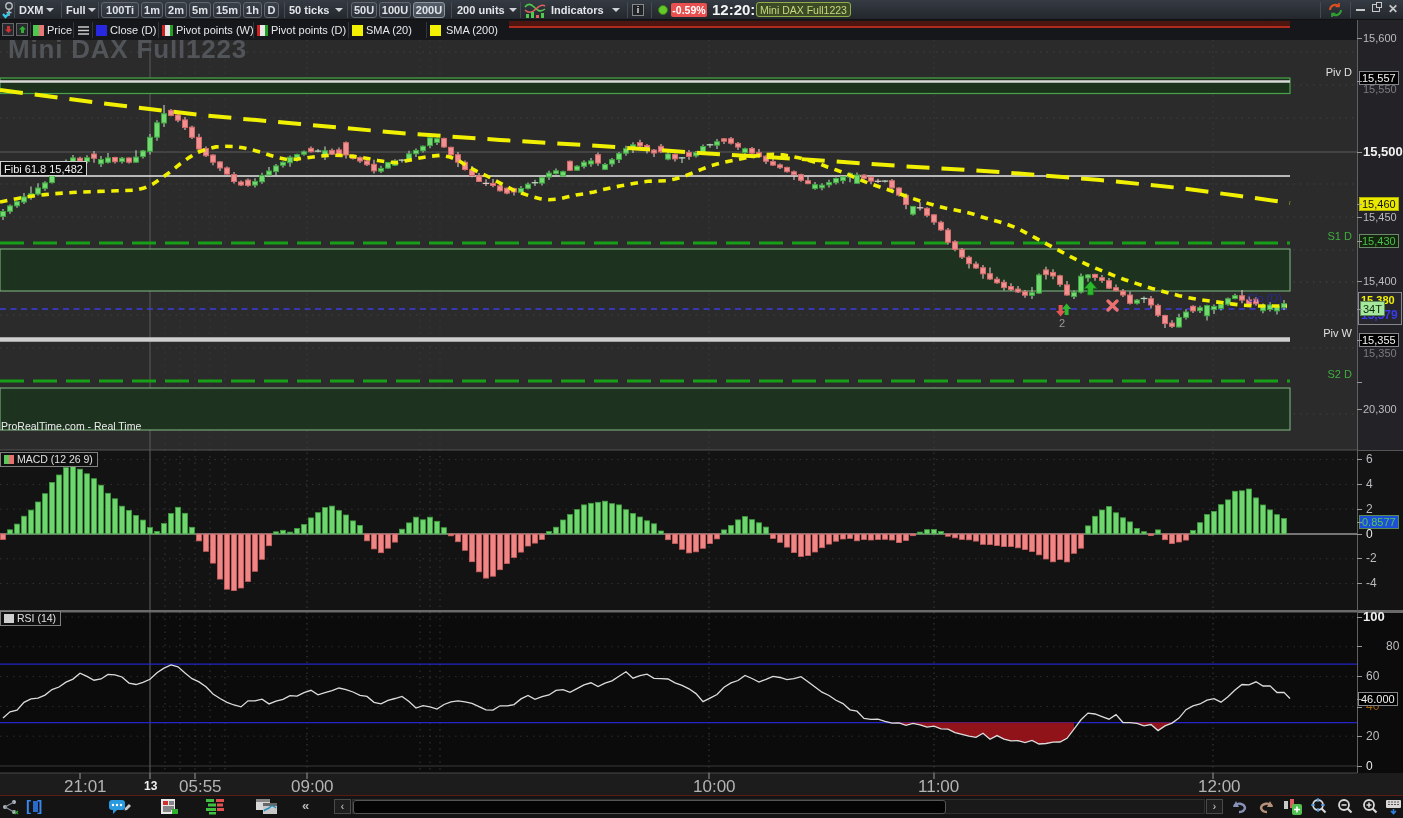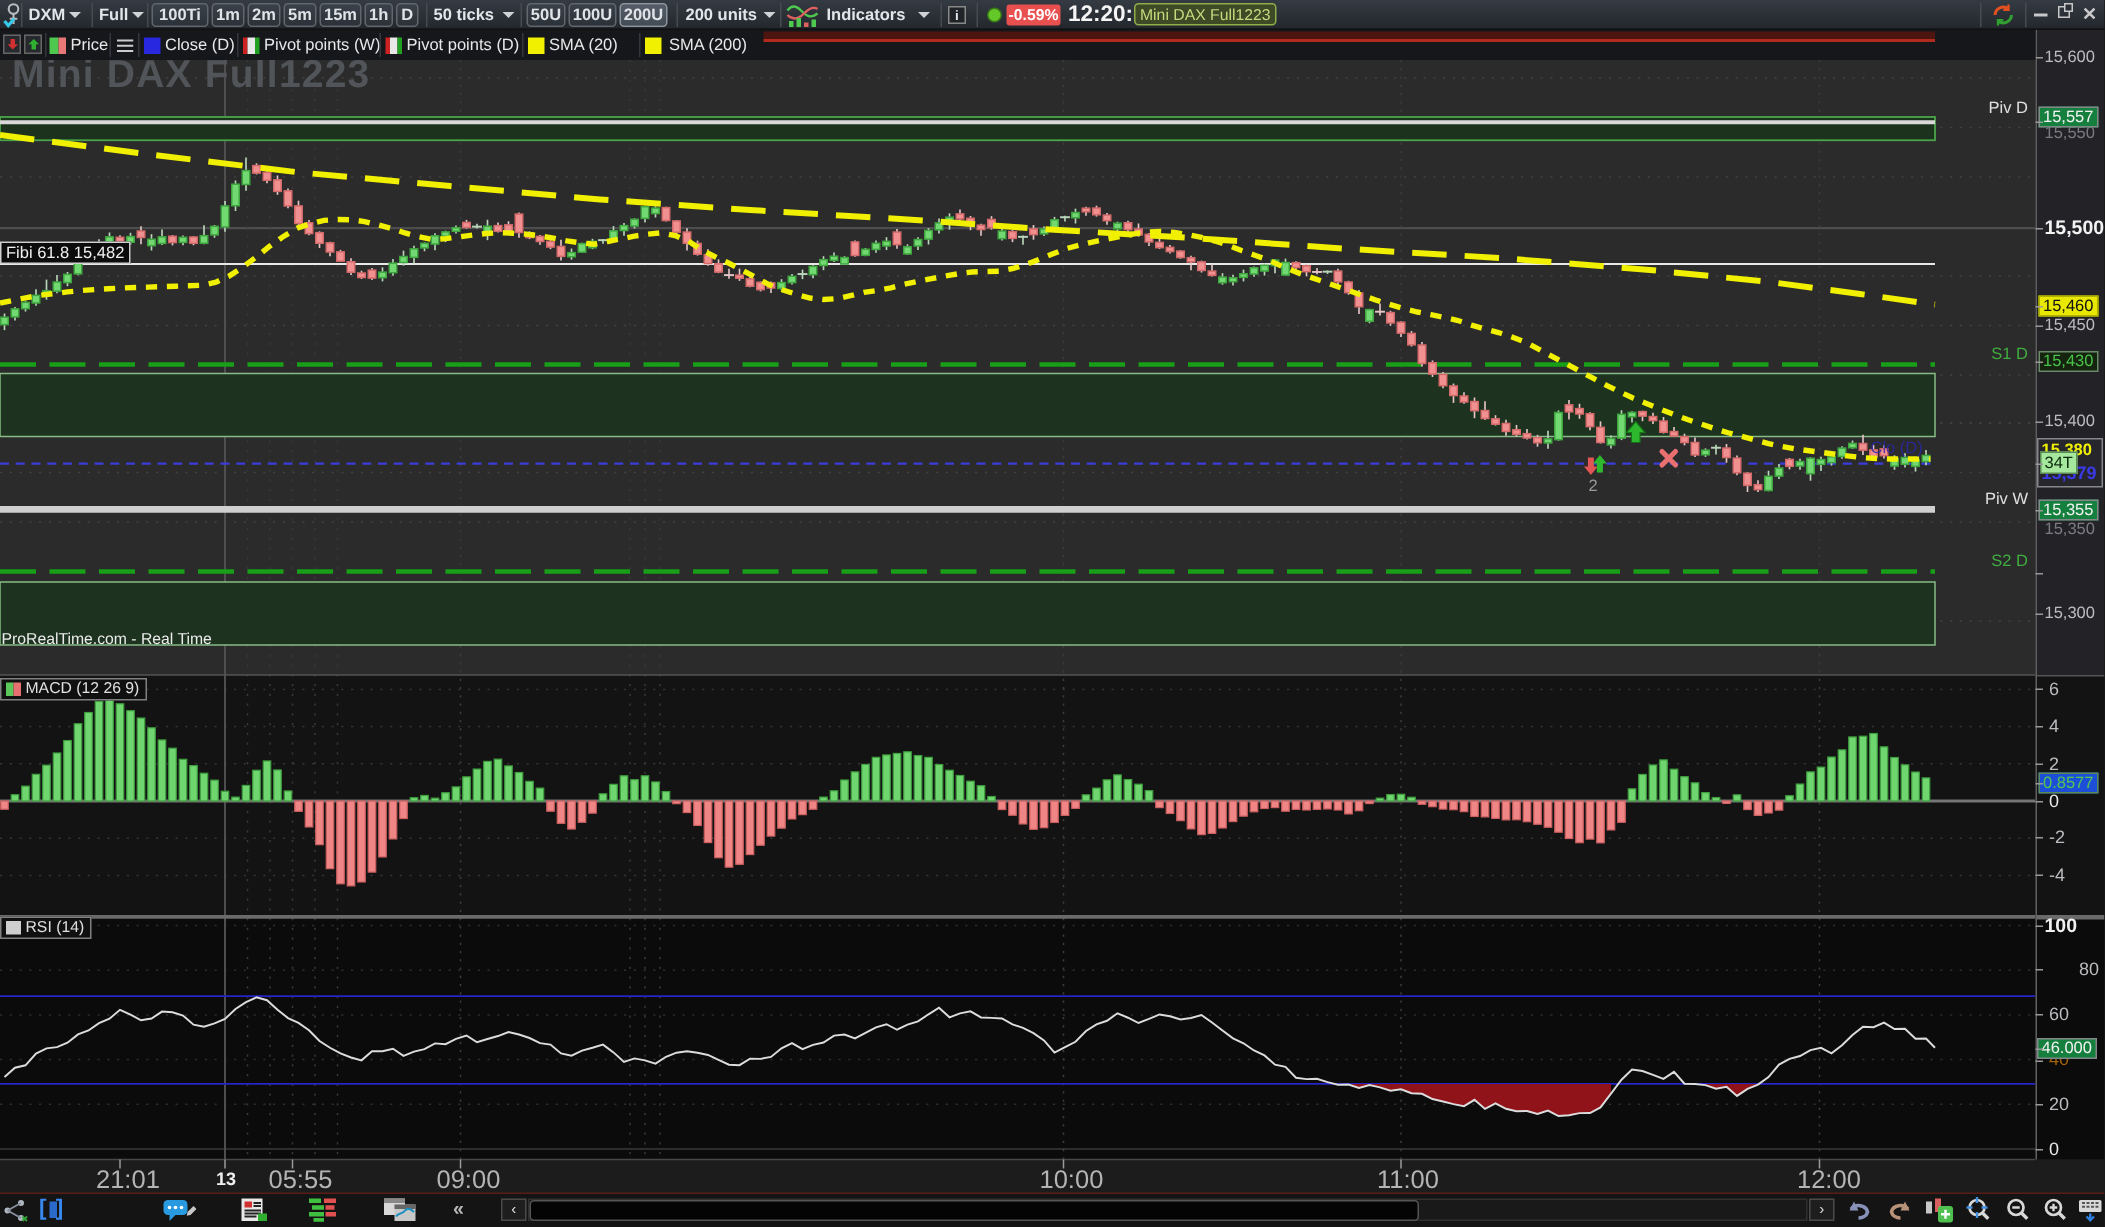--- a/index.html
+++ b/index.html
@@ -8,21 +8,21 @@
 .tbtxt{position:absolute;top:3px;height:14px;line-height:14px;color:#e3e6e9;font-size:11px;font-weight:bold;white-space:nowrap}
 .btn{position:absolute;top:1.5px;height:16px;line-height:15px;text-align:center;color:#dfe3e7;font-size:11px;font-weight:bold;background:linear-gradient(#3a414a,#2b3138);border:1px solid #61676e;border-radius:3px}
 .btnhl{background:linear-gradient(#545d68,#434b55);border:1px solid #8d969f}
 .sep{position:absolute;top:2px;height:16px;width:1px;background:#454b52}
 .chev{display:block;width:0;height:0;border-left:4px solid transparent;border-right:4px solid transparent;border-top:4.5px solid #cfd3d7}
 .lg{position:absolute;top:20px;left:0;width:1357px;height:20px;background:#15171b}
 .lgi{position:absolute;top:3px;height:14px;line-height:14px;color:#e8e8e8;font-size:11px;white-space:nowrap}
 .lgsep{position:absolute;top:2px;height:16px;width:1px;background:#33373d}
 .sw{position:absolute;top:4.5px;width:11px;height:11px}
 .axl{position:absolute;left:1363px;height:13px;line-height:13px;font-size:11px;color:#bcbcc0;white-space:nowrap}
-.axb{position:absolute;height:14px;line-height:13px;font-size:11px;white-space:nowrap;border:1px solid #83868a;background:#15803d;color:#f2f2f2;padding:0 2px}
+.axb{position:absolute;height:14px;line-height:13px;font-size:11px;white-space:nowrap;border:1px solid #83868a;background:#000000;color:#f2f2f2;padding:0 2px}
 .xt{position:absolute;top:780px;height:13px;line-height:13px;font-size:17px;color:#b4b4b4;white-space:nowrap}
 </style></head><body>
 <svg style="position:absolute;left:0;top:0" width="1357" height="796" viewBox="0 0 1357 796">
     <rect x="0" y="40" width="1357" height="410" fill="#2b2b2b"></rect>
     <rect x="0" y="450" width="1357" height="160" fill="#131313"></rect>
     <rect x="0" y="610" width="1357" height="163" fill="#0b0b0b"></rect>
     <rect x="0" y="773" width="1357" height="23" fill="#1c1c1c"></rect>
     <line x1="0" y1="52" x2="1357" y2="52" stroke="#414141" stroke-width="1" stroke-dasharray="1.5 5"></line>
     <line x1="0" y1="85" x2="1357" y2="85" stroke="#414141" stroke-width="1" stroke-dasharray="1.5 5"></line>
     <line x1="0" y1="118" x2="1357" y2="118" stroke="#414141" stroke-width="1" stroke-dasharray="1.5 5"></line>
@@ -684,21 +684,21 @@
 <div class="ab" style="left:1358px;top:292px;width:44px;height:33px;border:1px solid #84878b;background:#26262c"></div>
 <div class="ab" style="left:1361px;top:294px;font-size:11px;color:#f0f000;font-weight:bold">15,380</div>
 <div class="ab" style="left:1361px;top:308px;font-size:12px;color:#3a3ae8;font-weight:bold">15,379</div>
 <div class="ab" style="left:1360px;top:301px;width:25px;height:15px;background:#a5e89d;border:1px solid #5a8a55;color:#0c2a0c;font-size:11px;line-height:14px;padding-left:2px">34T</div>
 <div class="ab" style="left:1357px;top:308.5px;width:5px;height:1px;background:#999"></div>
 <div class="axb" style="left:1359px;top:333px">15,355</div>
 <div class="ab" style="left:1357px;top:339.5px;width:5px;height:1px;background:#999"></div>
 <div class="axl" style="top:347px;color:#7a7a80">15,350</div>
 <div class="axb" style="left:1420px;top:375px;background:#404040;color:#49c149;border-color:#6a8a6a">15,323</div>
 <div class="ab" style="left:1357px;top:381.5px;width:5px;height:1px;background:#999"></div>
-<div class="axl" style="top:403px">15,300</div>
+<div class="axl" style="top:403px">20,300</div>
 <div class="ab" style="left:1357px;top:408.5px;width:5px;height:1px;background:#999"></div>
 <div class="axl" style="top:453.1px;left:1366px;font-size:12px">6</div>
 <div class="ab" style="left:1357px;top:459.1px;width:5px;height:1px;background:#999"></div>
 <div class="axl" style="top:477.9px;left:1366px;font-size:12px">4</div>
 <div class="ab" style="left:1357px;top:483.9px;width:5px;height:1px;background:#999"></div>
 <div class="axl" style="top:502.7px;left:1366px;font-size:12px">2</div>
 <div class="ab" style="left:1357px;top:508.7px;width:5px;height:1px;background:#999"></div>
 <div class="axl" style="top:552.3px;left:1366px;font-size:12px">-2</div>
 <div class="ab" style="left:1357px;top:558.3px;width:5px;height:1px;background:#999"></div>
 <div class="axl" style="top:577.1px;left:1366px;font-size:12px">-4</div>

